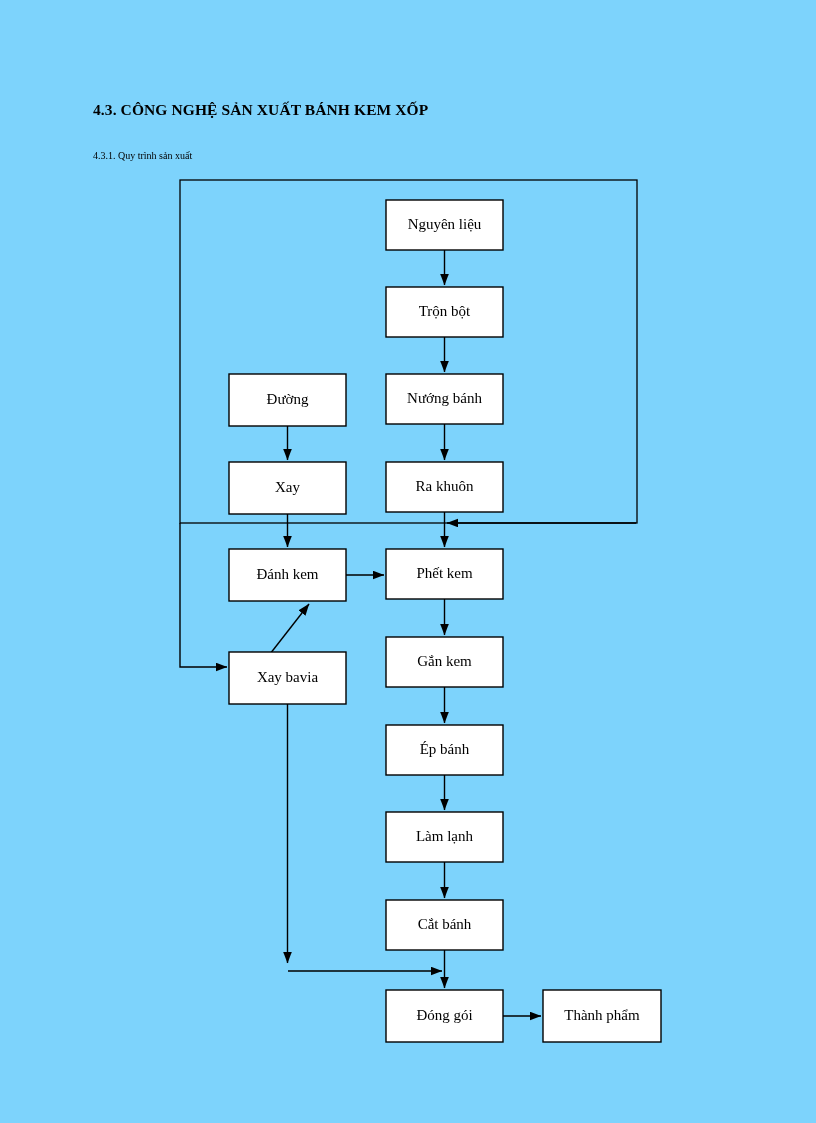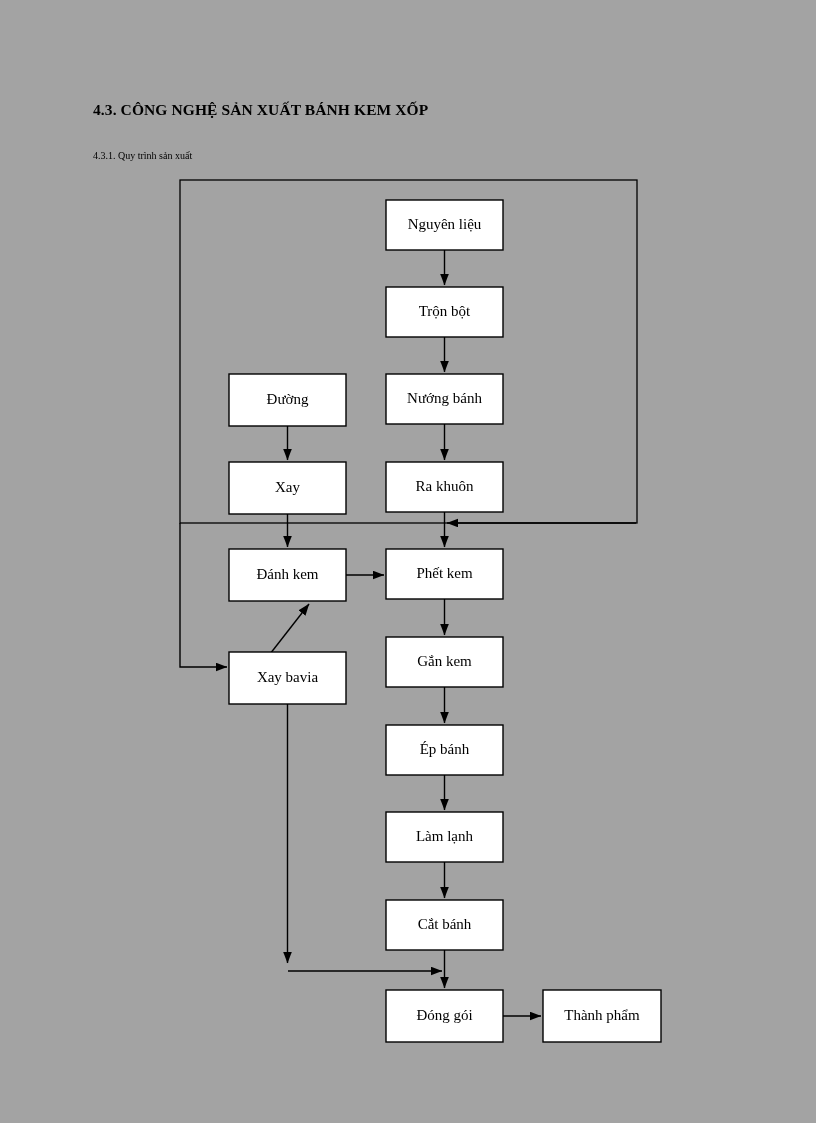--- a/index.html
+++ b/index.html
@@ -13,21 +13,21 @@
     height: 1123px;
     position: relative;
     font-family: "Liberation Serif", "DejaVu Serif", serif;
     color: #000000;
     overflow: hidden;
   }
   .page {
     position: relative;
     width: 816px;
     height: 1123px;
-    background: #a3a3a3;
+    background: #7dd3fc;
   }
   .heading-main {
     position: absolute;
     left: 93px;
     top: 101px;
     font-size: 15.5px;
     font-weight: bold;
     letter-spacing: 0.1px;
     white-space: nowrap;
   }

